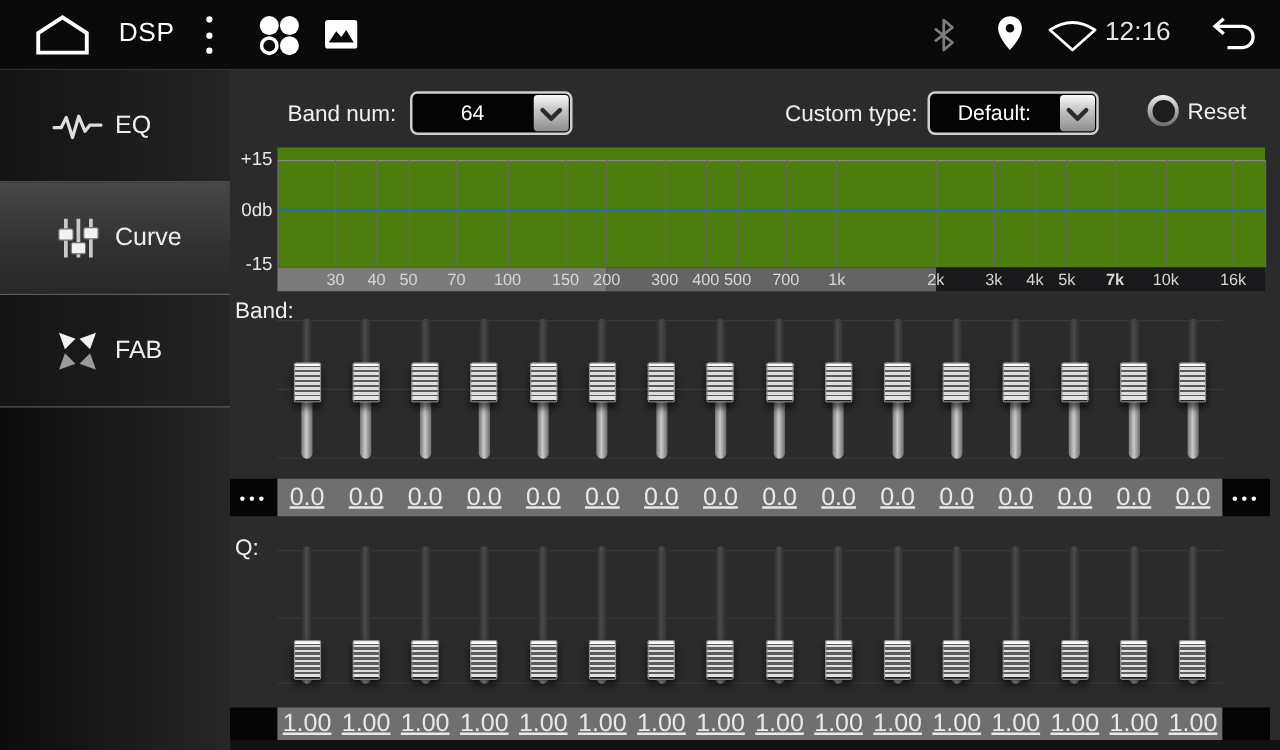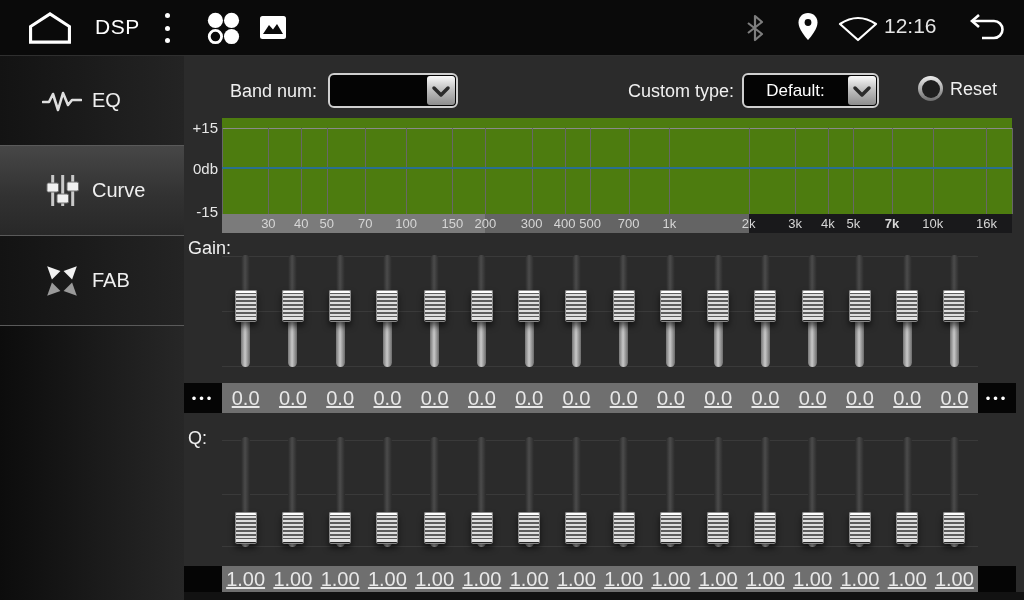--- a/index.html
+++ b/index.html
@@ -144,20 +144,21 @@
         <path d="M31 3 L26.5 15.5 L18.5 7.5 Z" fill="#f2f2f2"></path>
         <path d="M3 31 L7.5 18.5 L15.5 26.5 Z" fill="#9a9a9a"></path>
         <path d="M31 31 L18.5 26.5 L26.5 18.5 Z" fill="#9a9a9a"></path>
       </svg>
       <span class="side-label">FAB</span>
     </div>
   </div>
 
   <div class="ctrl-label" style="left:230px;top:81px;">Band num:</div>
   <div class="dropdown" style="left:328px;width:130px;">
+    <div class="dd-value">64</div>
     <div class="dd-btn">
       <svg width="28" height="28" viewBox="0 0 28 28">
         <polyline points="7,11 14,18 21,11" fill="none" stroke="#2b2b2b" stroke-width="3.5" stroke-linejoin="round" stroke-linecap="round"></polyline>
       </svg>
     </div>
   </div>
 
   <div class="ctrl-label" style="left:628px;top:81px;">Custom type:</div>
   <div class="dropdown" style="left:742px;width:137px;padding-left:44px;">
     <div class="dd-value">Default:</div>
@@ -222,21 +223,21 @@
         <div class="tick" style="left: 526.667px;">2k</div>
         <div class="tick" style="left: 573.037px;">3k</div>
         <div class="tick" style="left: 605.938px;">4k</div>
         <div class="tick" style="left: 631.458px;">5k</div>
         <div class="tick" style="left: 669.938px; font-weight: bold;">7k</div>
         <div class="tick" style="left: 710.729px;">10k</div>
         <div class="tick" style="left: 764.48px;">16k</div>
       </div>
   </div>
 
-  <div class="section-label" style="top:238px;">Gain:</div>
+  <div class="section-label" style="top:238px;">Band:</div>
   <div class="guide" style="top:256px;"></div>
   <div class="guide" style="top:311px;"></div>
   <div class="guide" style="top:366px;"></div>
   <div class="bank" style="top:250px;" id="gain-bank">
       <div class="slider gain-s">
         <div class="track-top"></div>
         <div class="track-bottom"></div>
         <div class="thumb"></div>
       </div>
       <div class="slider gain-s">

